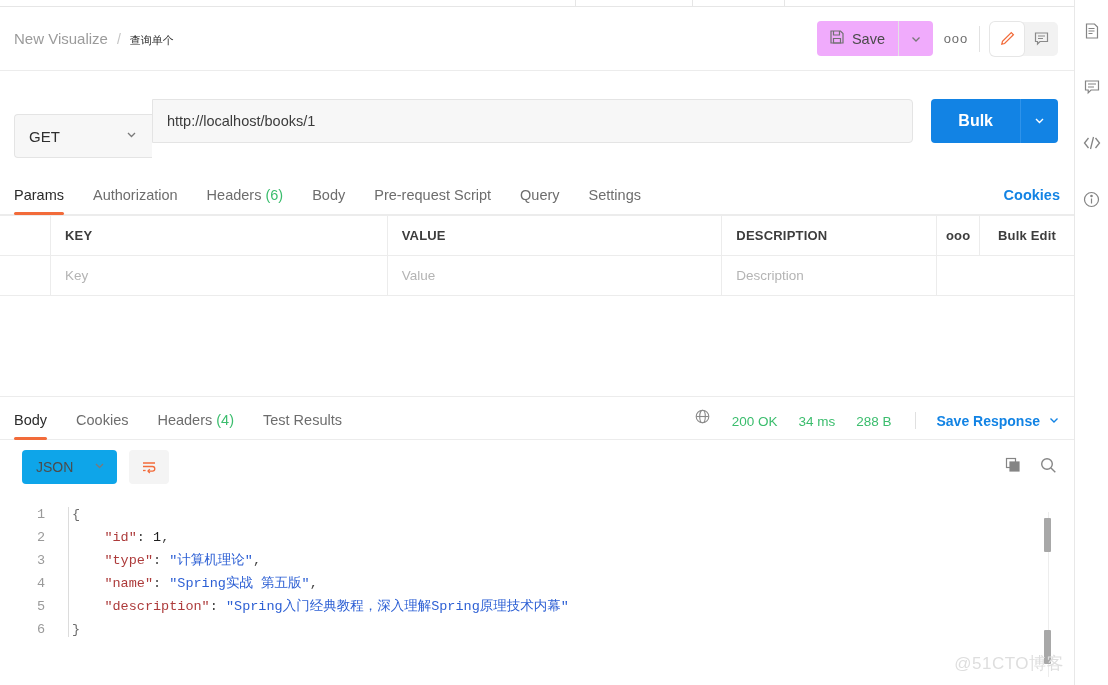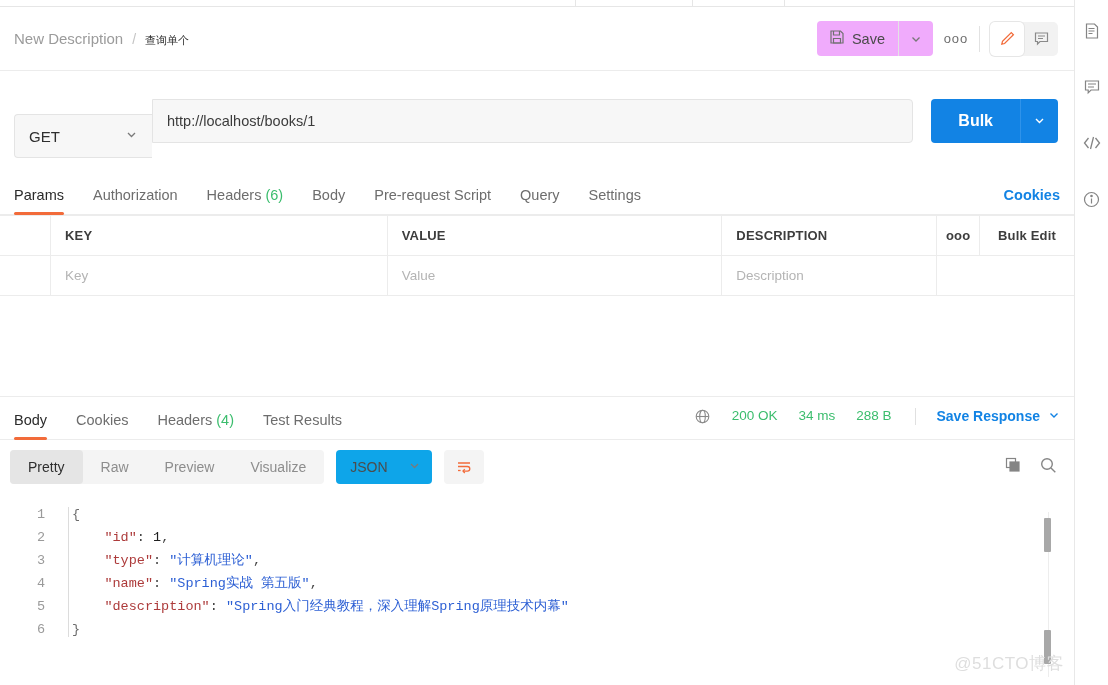--- a/index.html
+++ b/index.html
@@ -93,21 +93,21 @@
   .c-dots { width: 43px; justify-content: center; padding: 0; color: #5c5c5c; font-size: 11px; letter-spacing: 1px; }
   .c-bulk { width: 94px; justify-content: center; padding: 0; border-right: none; color: #2b2b2b; font-weight: bold; font-size: 14px; cursor: pointer; }
   .thead .tcell { color: #3d3d3d; font-weight: bold; font-size: 13px; letter-spacing: .2px; }
   .tbody .tcell { color: #b4b4b4; }
   .tbody .trow { height: 40px; }
   .tbody .c-bulk, .tbody .c-dots { border-right: none; }
 
   
   .resp-sep { border-top: 1px solid #ececec; margin-top: 100px; }
   .resp-tabs { display: flex; align-items: flex-end; padding: 0 14px; height: 43px; border-bottom: 1px solid #ececec; }
-  .resp-status { margin-left: auto; display: flex; align-items: flex-start; gap: 8px; padding-bottom: 10px; }
+  .resp-status { margin-left: auto; display: flex; align-items: flex-end; gap: 8px; padding-bottom: 10px; }
   .st-item { color: #3bbd6d; font-size: 13.5px; margin-left: 13px; }
   .st-divider { width: 1px; height: 17px; background: #e0e0e0; margin: 0 13px 0 15px; }
   .save-resp { color: #1283e4; font-size: 14px; font-weight: bold; cursor: pointer; display: flex; align-items: center; gap: 8px; }
 
   
   .body-bar { display: flex; align-items: center; padding: 10px 16px 9px 10px; }
   .seg { display: flex; background: #f4f4f4; border-radius: 4px; height: 34px; align-items: center; }
   .seg-item { padding: 0 18px; height: 34px; display: flex; align-items: center; font-size: 14px; color: #8d8d8d; cursor: pointer; border-radius: 4px; }
   .seg-item.active { background: #e5e5e5; color: #2f2f2f; }
   .fmt-box { margin-left: 12px; height: 34px; background: #0ea5e9; border-radius: 4px; display: flex; align-items: center; padding: 0 11px 0 14px; gap: 20px; cursor: pointer; }
@@ -150,21 +150,21 @@
   <div class="main-col">
 
     <div class="tabstrip">
       <div class="tdiv" style="left:575px"></div>
       <div class="tdiv" style="left:692px"></div>
       <div class="tdiv" style="left:784px"></div>
     </div>
 
     <div class="bc-row">
       <div class="bc">
-        <span class="bc-collection">New Description</span>
+        <span class="bc-collection">New Visualize</span>
         <span class="bc-sep">/</span>
         <span class="bc-name">查询单个</span>
       </div>
       <div class="hdr-right">
         <div class="save-grp">
           <div class="save-btn">
             <span>
               <svg width="16" height="16" viewBox="0 0 16 16" fill="none" stroke="#707070" stroke-width="1.2">
                 <path d="M2 2h9.5L14 4.5V14H2z"></path>
                   <path d="M4.5 2v4h6V2"></path>
@@ -296,26 +296,20 @@
           <span>
             <svg width="12" height="12" viewBox="0 0 12 12" fill="none" stroke="#1283e4" stroke-width="1.4">
                 <path d="M2.5 4.5L6 8l3.5-3.5"></path>
               </svg>
           </span>
         </span>
       </div>
     </div>
 
     <div class="body-bar">
-      <div class="seg">
-        <div class="seg-item active">Pretty</div>
-        <div class="seg-item">Raw</div>
-        <div class="seg-item">Preview</div>
-        <div class="seg-item">Visualize</div>
-      </div>
       <div class="fmt-box">
         <span class="fmt-label">JSON</span>
         <span>
           <svg width="13" height="13" viewBox="0 0 13 13" fill="none" stroke="#7a7a7a" stroke-width="1.3">
               <path d="M3 5l3.5 3.5L10 5"></path>
             </svg>
         </span>
       </div>
       <div class="wrap-btn">
         <svg width="18" height="16" viewBox="0 0 18 16" fill="none" stroke="#f26b3a" stroke-width="1.3">

